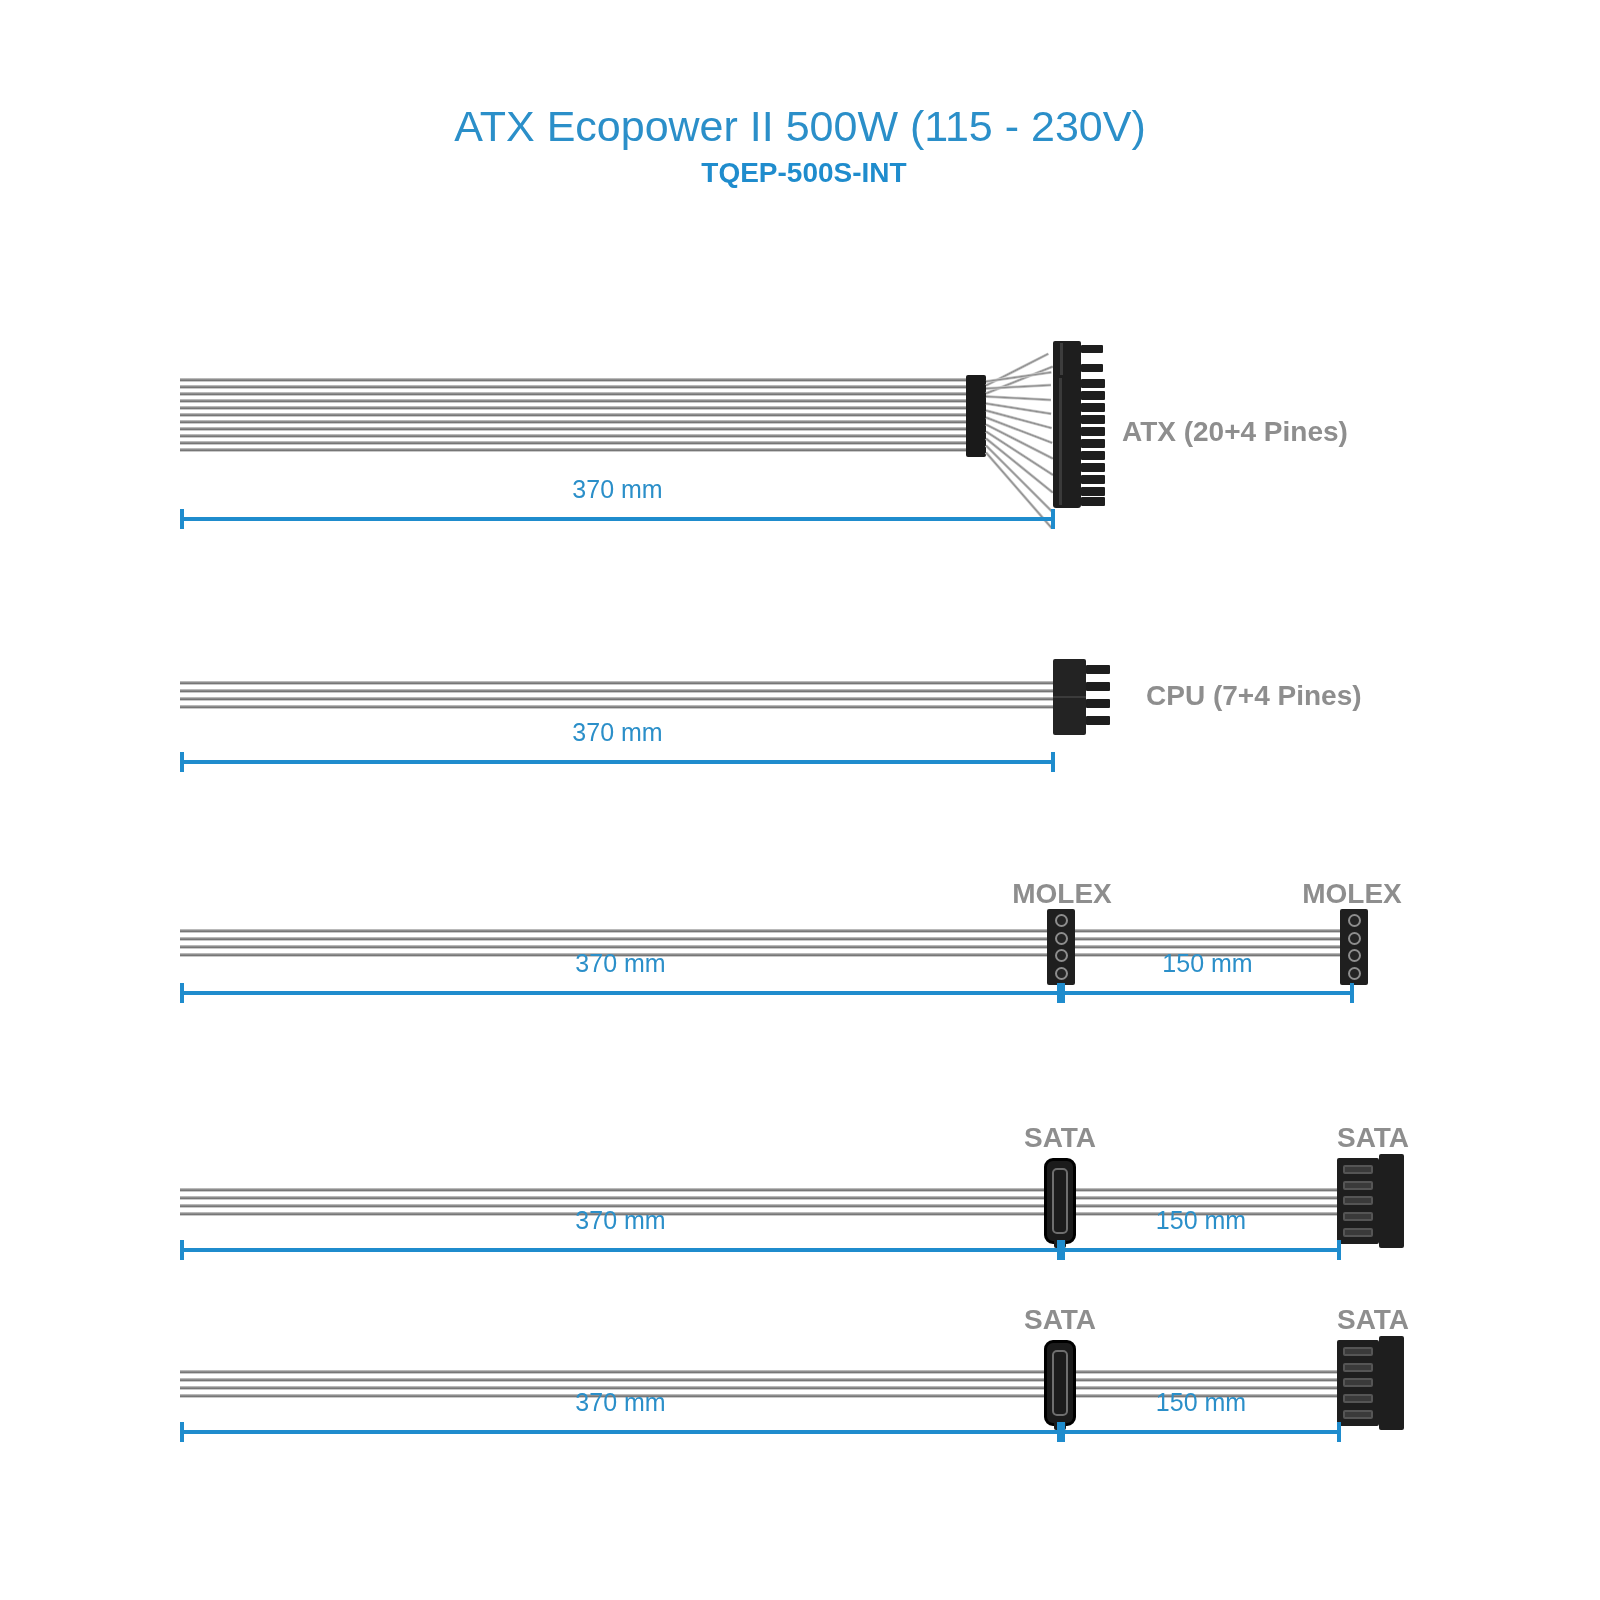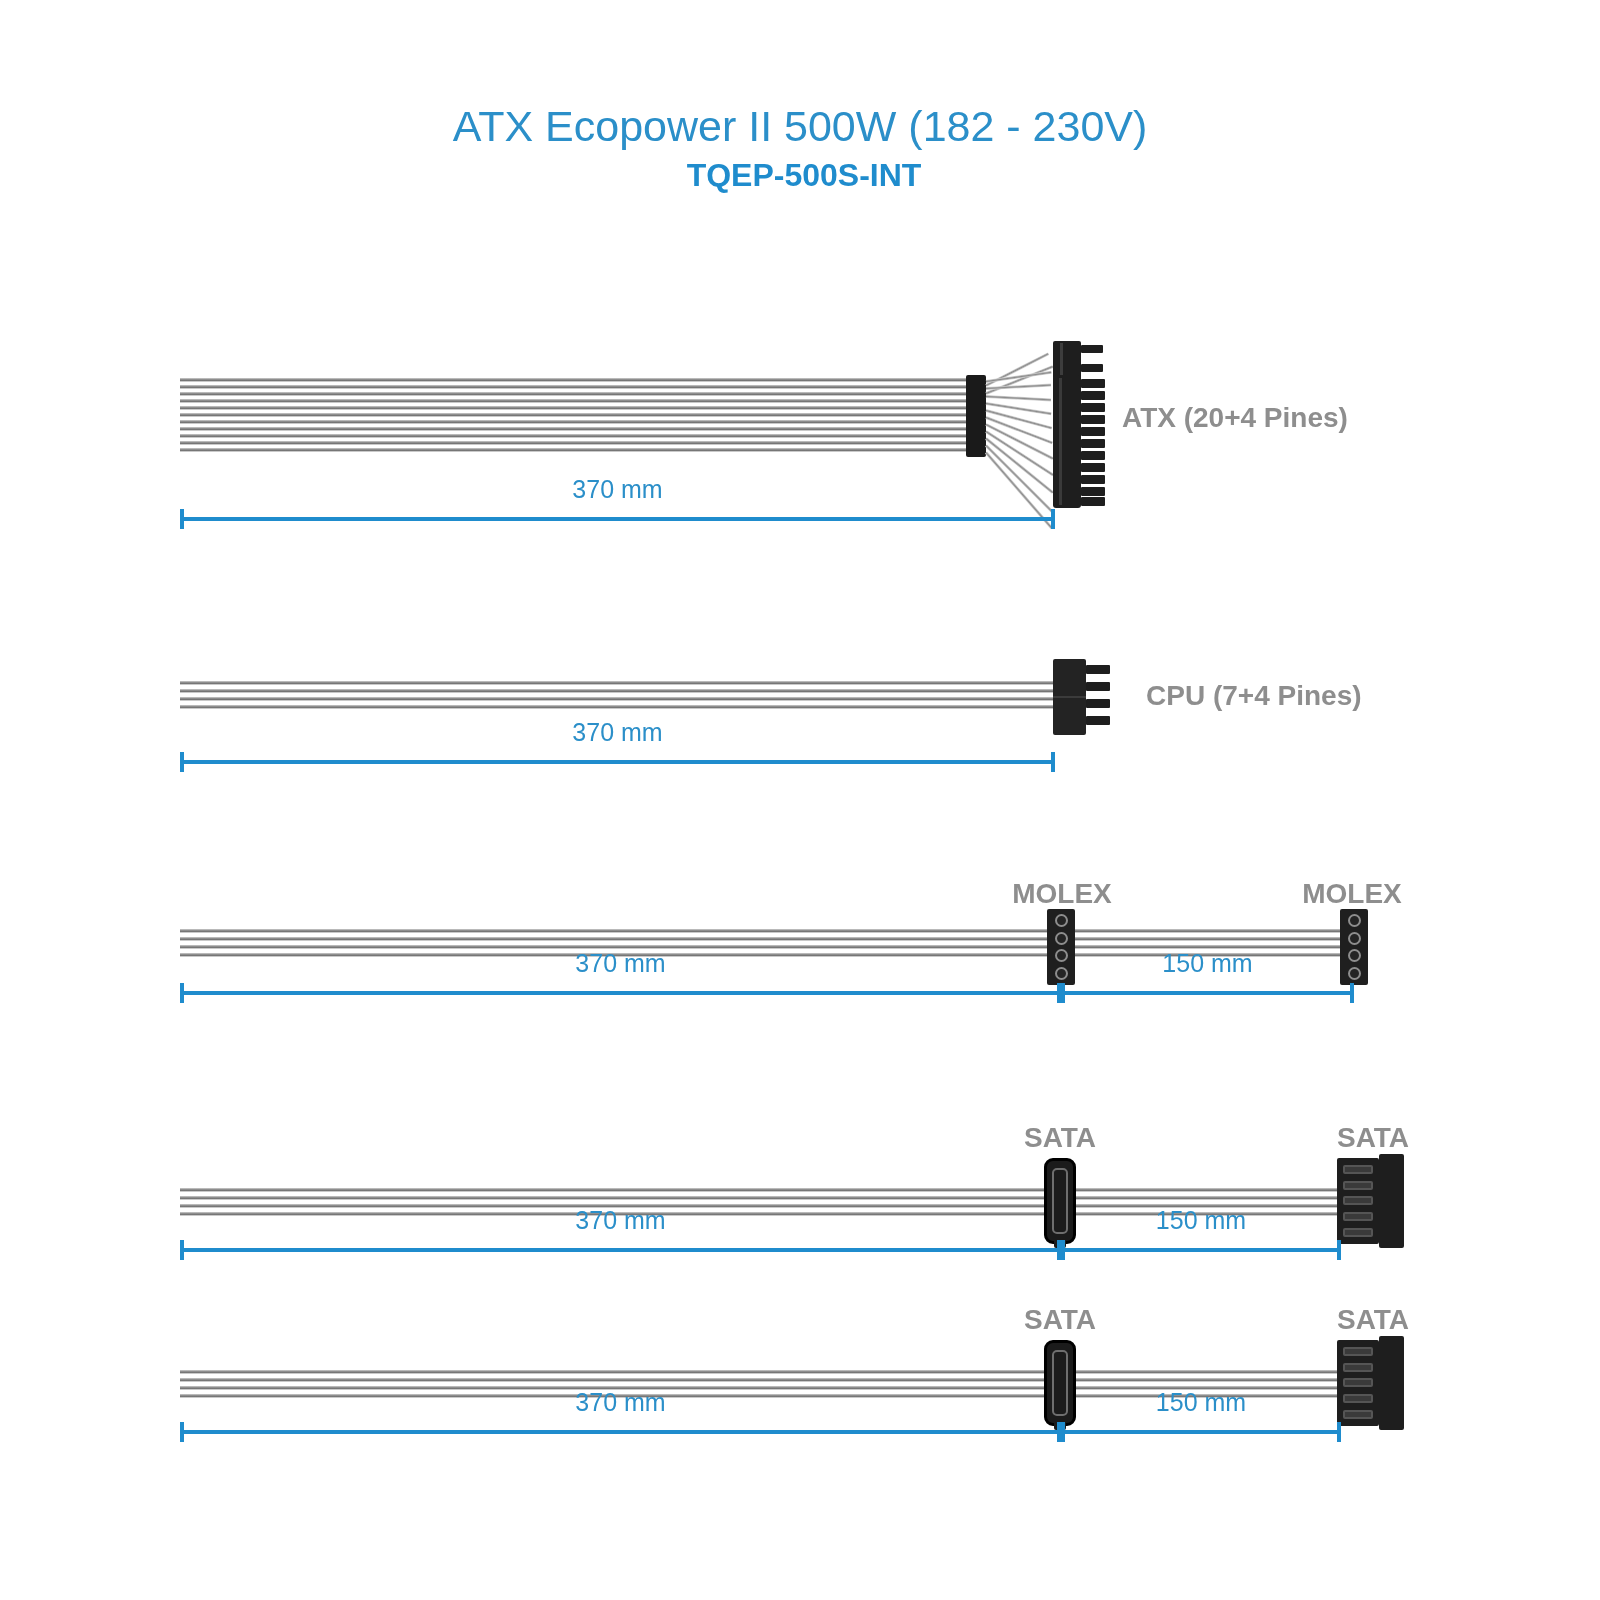--- a/index.html
+++ b/index.html
@@ -13,21 +13,21 @@
   .stage{position:absolute;inset:0;}
 
   
   .title-block{
     position:absolute;left:0;top:100px;width:1600px;text-align:center;
   }
   .title-main{
     font-size:43px;color:#2b8fc9;font-weight:400;letter-spacing:0px;line-height:1.22;
   }
   .title-sub{
-    font-size:32px;color:#1f8ccd;font-weight:bold;line-height:1.22;margin-top:4px;margin-left:8px;
+    font-size:28px;color:#1f8ccd;font-weight:bold;line-height:1.22;margin-top:4px;margin-left:8px;
   }
 
   
   .wires{position:absolute;}
   .wire{
     position:absolute;left:0;width:100%;height:4px;
     background:linear-gradient(to bottom,#cfcfcf 0%,#8d8d8d 38%,#5a5a5a 55%,#b8b8b8 80%,#e8e8e8 100%);
   }
 
   
@@ -112,21 +112,21 @@
   .sata-end .block{
     position:absolute;background:#1e1e1e;border-radius:2px;
   }
 </style>
 </head>
 <body>
 
 <div class="stage">
 
   <div class="title-block">
-    <div class="title-main">ATX Ecopower II 500W (182 - 230V)</div>
+    <div class="title-main">ATX Ecopower II 500W (115 - 230V)</div>
     <div class="title-sub">TQEP-500S-INT</div>
   </div>
 
   <div>
 
     <div class="wires" style="left:180px;top:378px;width:790px;height:72px;">
       <div class="wire" style="top:0px;"></div>
       <div class="wire" style="top:7px;"></div>
       <div class="wire" style="top:14px;"></div>
       <div class="wire" style="top:21px;"></div>
@@ -175,21 +175,21 @@
     <div class="pin" style="left:1081px;top:403px;width:24px;"></div>
     <div class="pin" style="left:1081px;top:415px;width:24px;"></div>
     <div class="pin" style="left:1081px;top:427px;width:24px;"></div>
     <div class="pin" style="left:1081px;top:439px;width:24px;"></div>
     <div class="pin" style="left:1081px;top:451px;width:24px;"></div>
     <div class="pin" style="left:1081px;top:463px;width:24px;"></div>
     <div class="pin" style="left:1081px;top:475px;width:24px;"></div>
     <div class="pin" style="left:1081px;top:487px;width:24px;"></div>
     <div class="pin" style="left:1081px;top:497px;width:24px;"></div>
 
-    <div class="conn-label" style="left:1122px;top:402px;">ATX (20+4 Pines)</div>
+    <div class="conn-label" style="left:1122px;top:416px;">ATX (20+4 Pines)</div>
 
     <div class="dim" style="left:180px;top:517px;width:875px;">
       <div class="dim-cap l"></div>
       <div class="dim-cap r"></div>
       <div class="dim-label">370 mm</div>
     </div>
   </div>
 
   <div>
 

